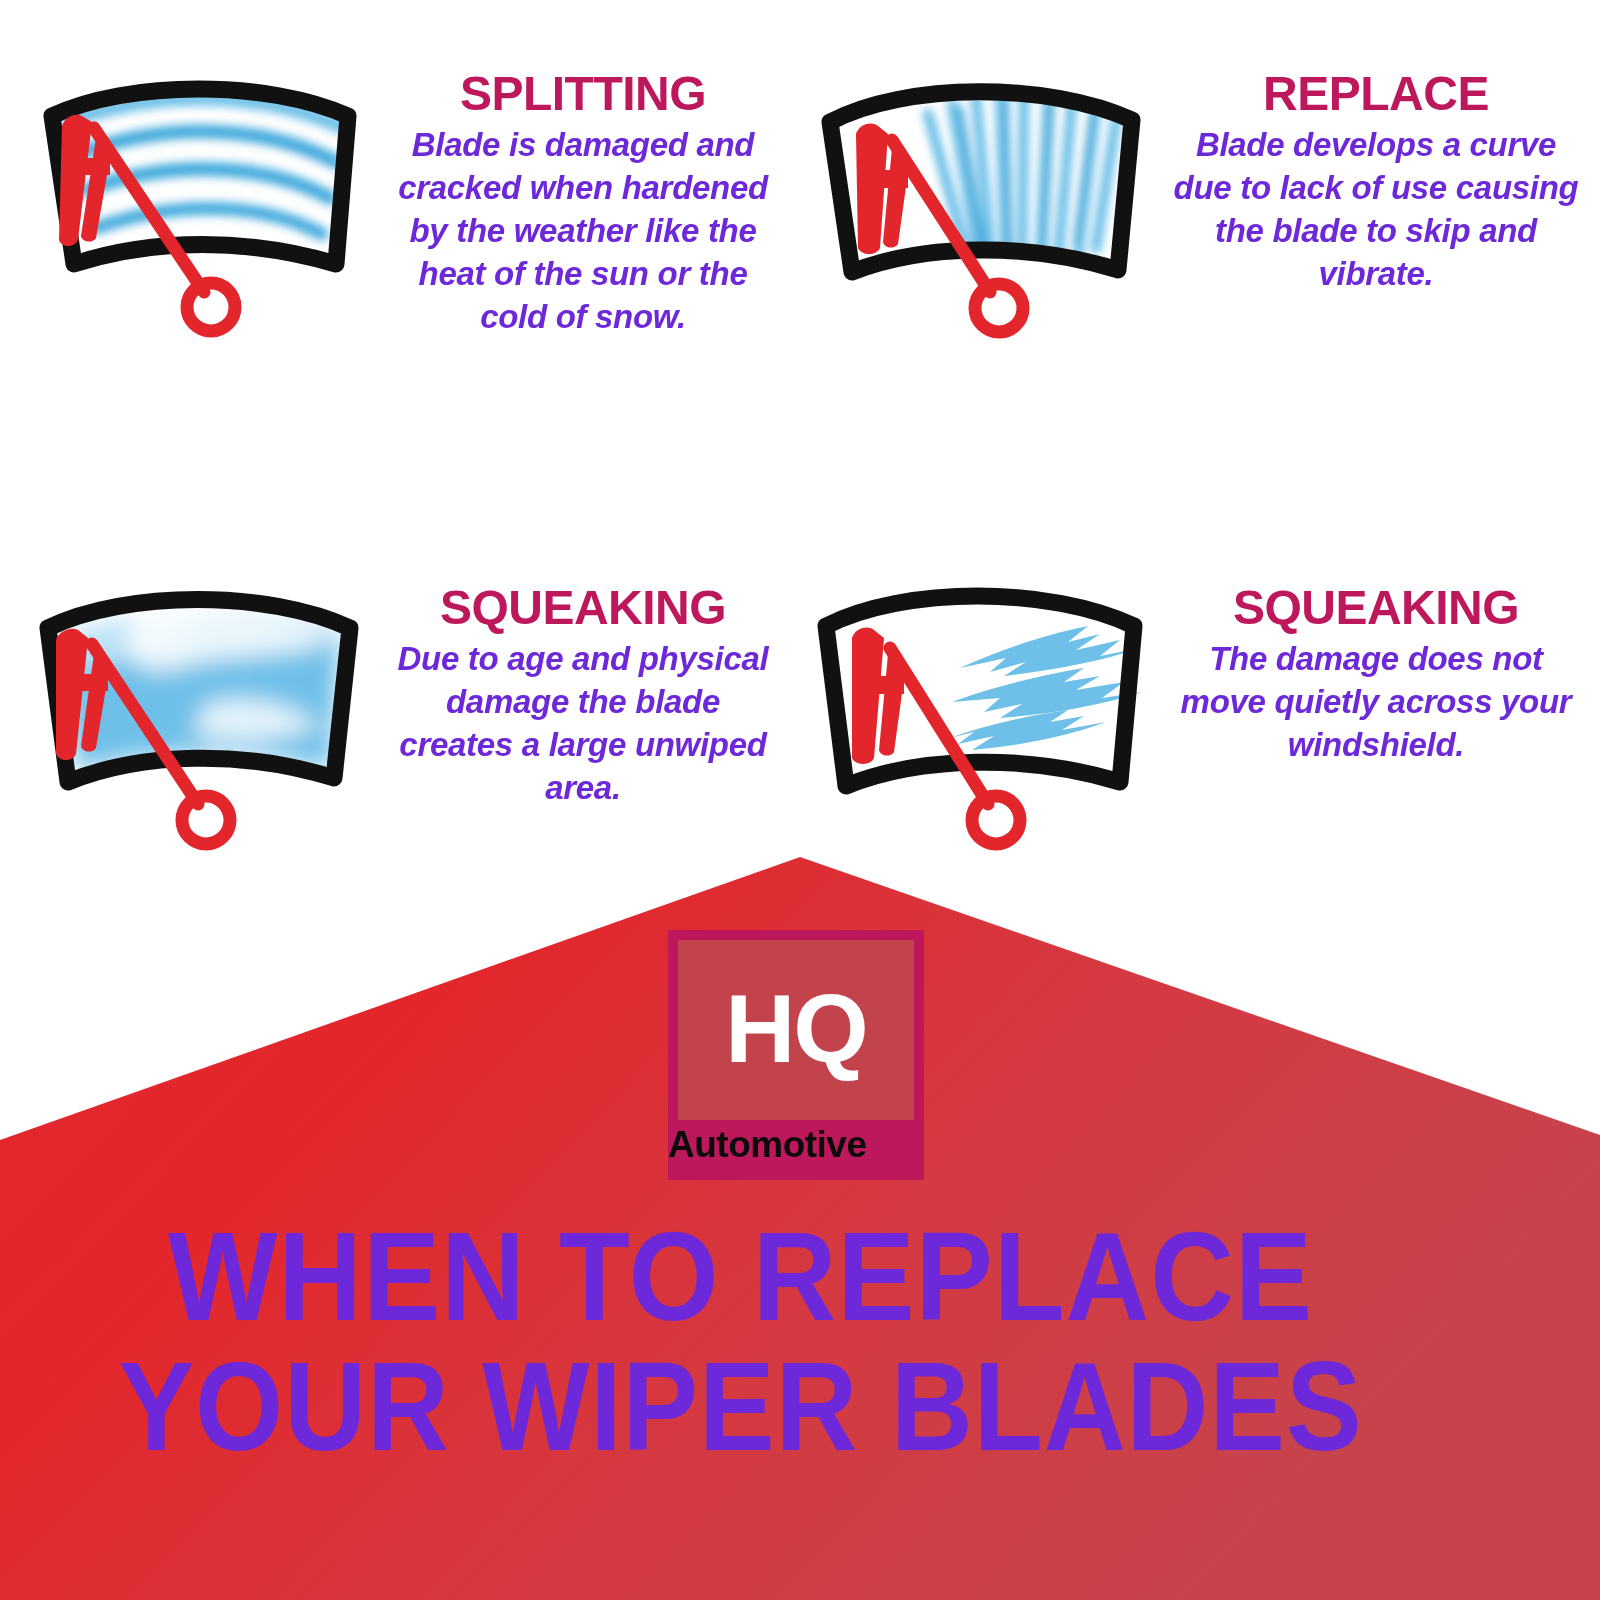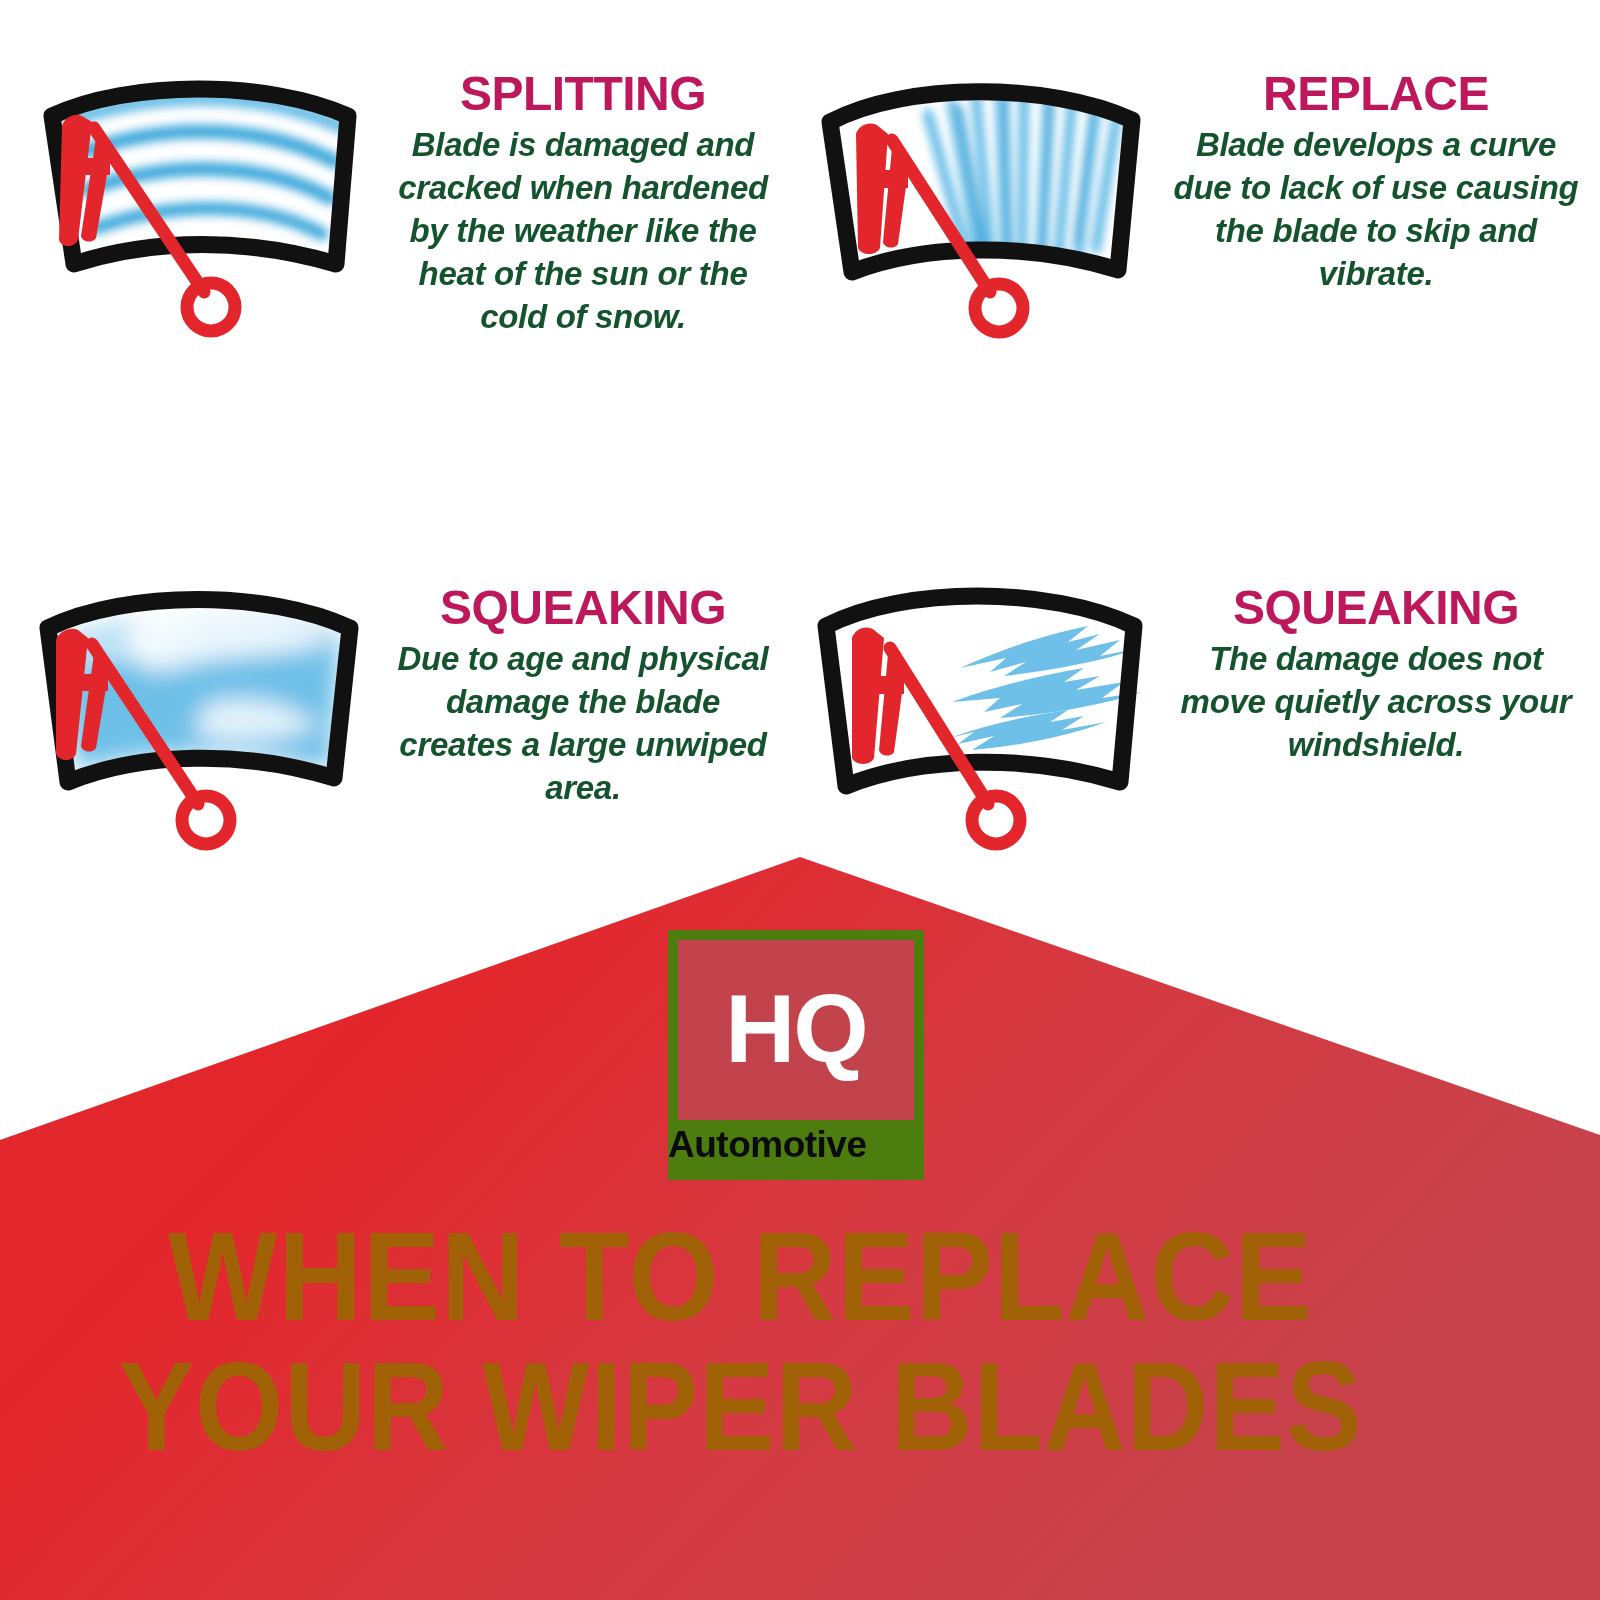--- a/index.html
+++ b/index.html
@@ -49,21 +49,21 @@
     color: #be185d;
     font-family: "Liberation Sans", sans-serif;
     font-weight: bold;
     font-size: 48px;
     line-height: 1.0;
     letter-spacing: -0.5px;
     margin: 0 0 6px 0;
     white-space: nowrap;
   }
   .card-body {
-    color: #14532d;
+    color: #6d28d9;
     font-family: "Liberation Sans", sans-serif;
     font-weight: bold;
     font-style: italic;
     font-size: 33px;
     line-height: 1.30;
     letter-spacing: -0.3px;
     margin: 0;
   }
 
   
@@ -95,21 +95,21 @@
     display: block;
   }
 
   
   #logo {
     position: absolute;
     left: 668px;
     top: 930px;
     width: 256px;
     height: 250px;
-    background: #4d7c0f;
+    background: #be185d;
     padding: 8px;
     box-sizing: border-box;
   }
   #logo-inner {
     position: absolute;
     left: 10px;
     top: 10px;
     width: 236px;
     height: 180px;
     background: #C2434B;
@@ -141,21 +141,21 @@
     letter-spacing: -0.5px;
   }
 
   
   #headline {
     position: absolute;
     left: 0;
     top: 1212px;
     width: 1481px;
     text-align: center;
-    color: #a16207;
+    color: #6d28d9;
   }
   .headline-line {
     font-family: "Liberation Sans Narrow", "Liberation Sans", sans-serif;
     font-weight: bold;
     font-size: 126px;
     line-height: 1.03;
     letter-spacing: 1px;
     margin: 0;
     white-space: nowrap;
     transform: scaleX(0.92);

